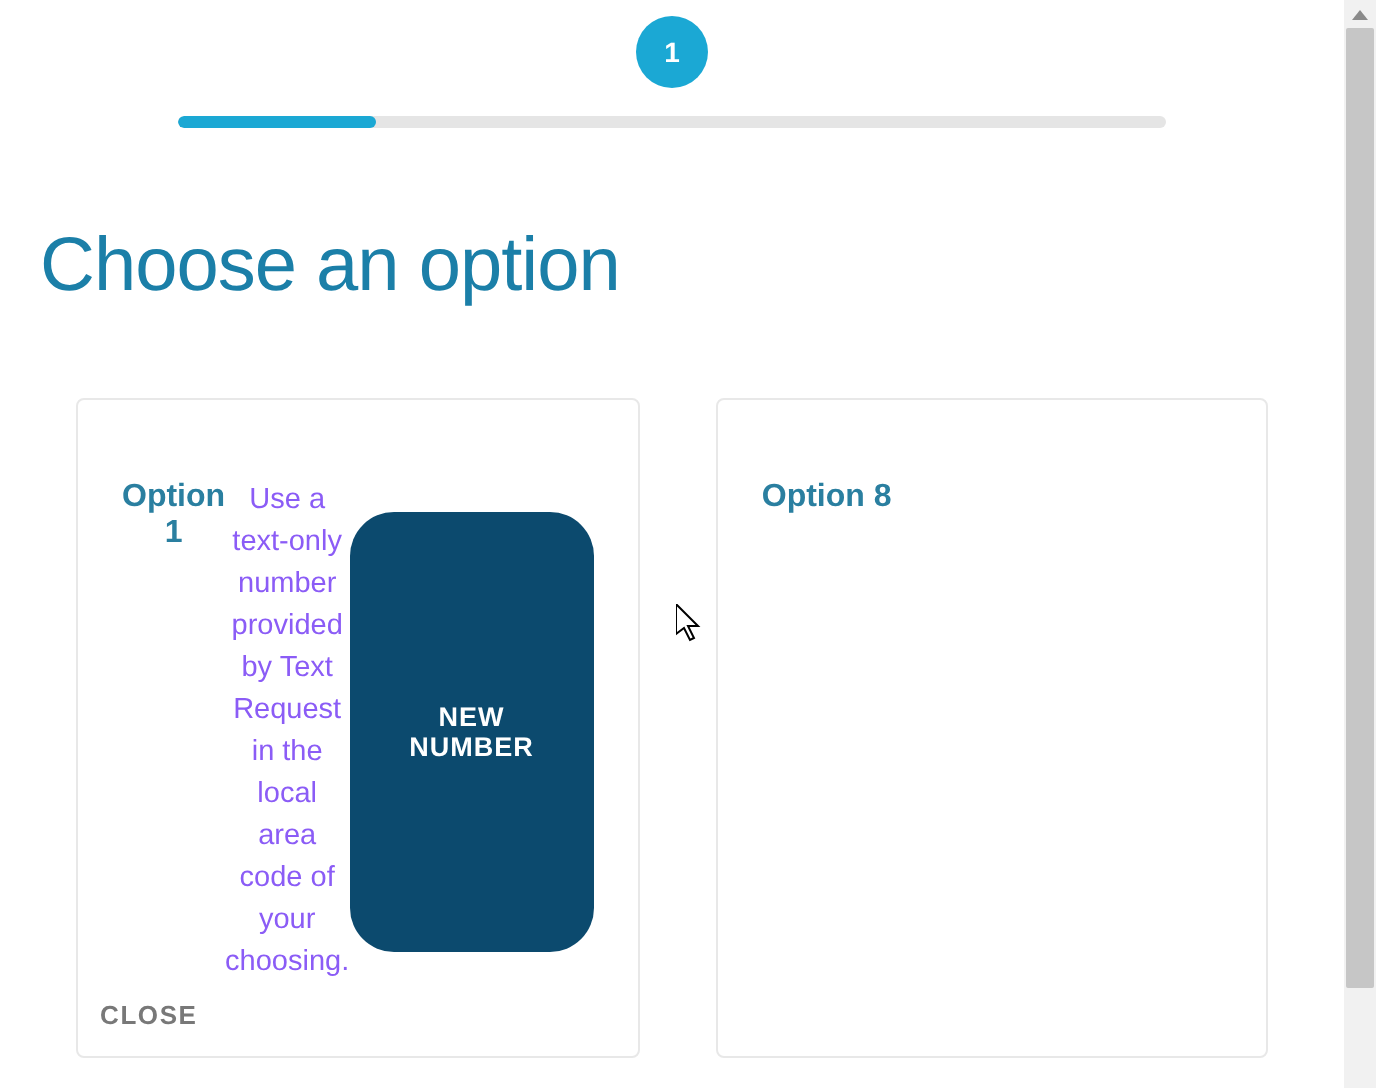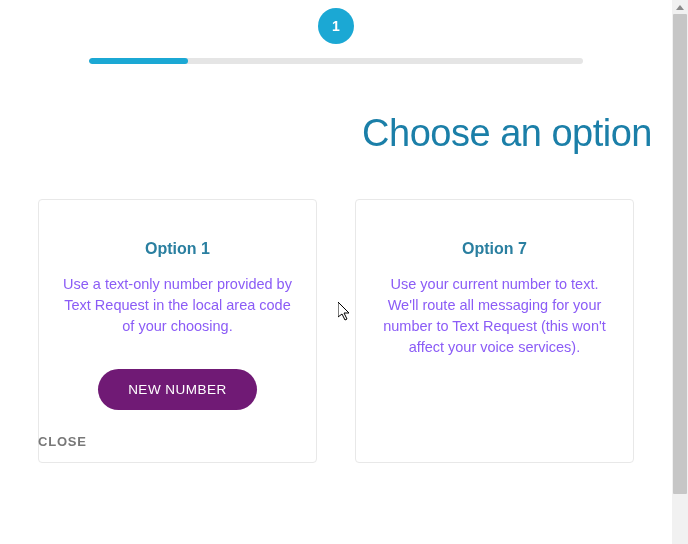--- a/index.html
+++ b/index.html
@@ -72,21 +72,21 @@
       margin: 0 auto;
       overflow: hidden;
     }
     .progress-fill {
       height: 100%;
       background: #1BA8D4;
       border-radius: 3px;
       width: 20%;
     }
     .heading {
-      text-align: right;
+      text-align: left;
       color: #1B7FA8;
       font-size: 38px;
       font-weight: 400;
       margin-top: 48px;
       margin-bottom: 44px;
       letter-spacing: -0.5px;
     }
     .cards {
       display: flex;
       gap: 38px;
@@ -95,51 +95,50 @@
     }
     .card {
       flex: 1;
       border: 1px solid #e8e8e8;
       border-radius: 4px;
       padding: 40px 22px 36px 22px;
       text-align: center;
       background: #fff;
       min-height: 264px;
       display: flex;
-      flex-direction: column;
     }
     .card-title {
       color: #2A7FA0;
       font-size: 16px;
       font-weight: 700;
       margin-bottom: 16px;
     }
     .card-desc {
       color: #8b5cf6;
       font-size: 14.5px;
       line-height: 1.45;
       flex: 1;
     }
     .card-spacer { flex: 1; }
     .card-button {
       display: inline-block;
-      background: #701a75;
+      background: #0c4a6e;
       color: #fff;
-      font-weight: 400;
+      font-weight: 700;
       font-size: 13.5px;
       letter-spacing: 0.5px;
       border: none;
       border-radius: 22px;
       padding: 13px 30px;
       cursor: pointer;
       margin: 16px auto;
     }
     .close-btn {
       position: absolute;
-      left: 38px;
+      left: 50px;
       bottom: 14px;
       color: #787878;
       font-size: 13px;
       font-weight: 700;
       letter-spacing: 0.8px;
       background: none;
       border: none;
       cursor: pointer;
     }
     .cursor {
@@ -172,22 +171,21 @@
   <div class="cards">
 
     <div class="card">
       <div class="card-title">Option 1</div>
       <div class="card-desc">Use a text-only number provided by Text Request in the local area code of your choosing.</div>
       <div class="card-spacer"></div>
       <button class="card-button">NEW NUMBER</button>
     </div>
 
     <div class="card">
-      <div class="card-title">Option 7</div>
-      <div class="card-desc">Use your current number to text. We'll route all messaging for your number to Text Request (this won't affect your voice services).</div>
+      <div class="card-title">Option 8</div>
       <div class="card-spacer"></div>
     </div>
 
   </div>
 
   <button class="close-btn">CLOSE</button>
 
 </div>
 
 <svg class="cursor" width="16" height="20" viewBox="0 0 16 20">

